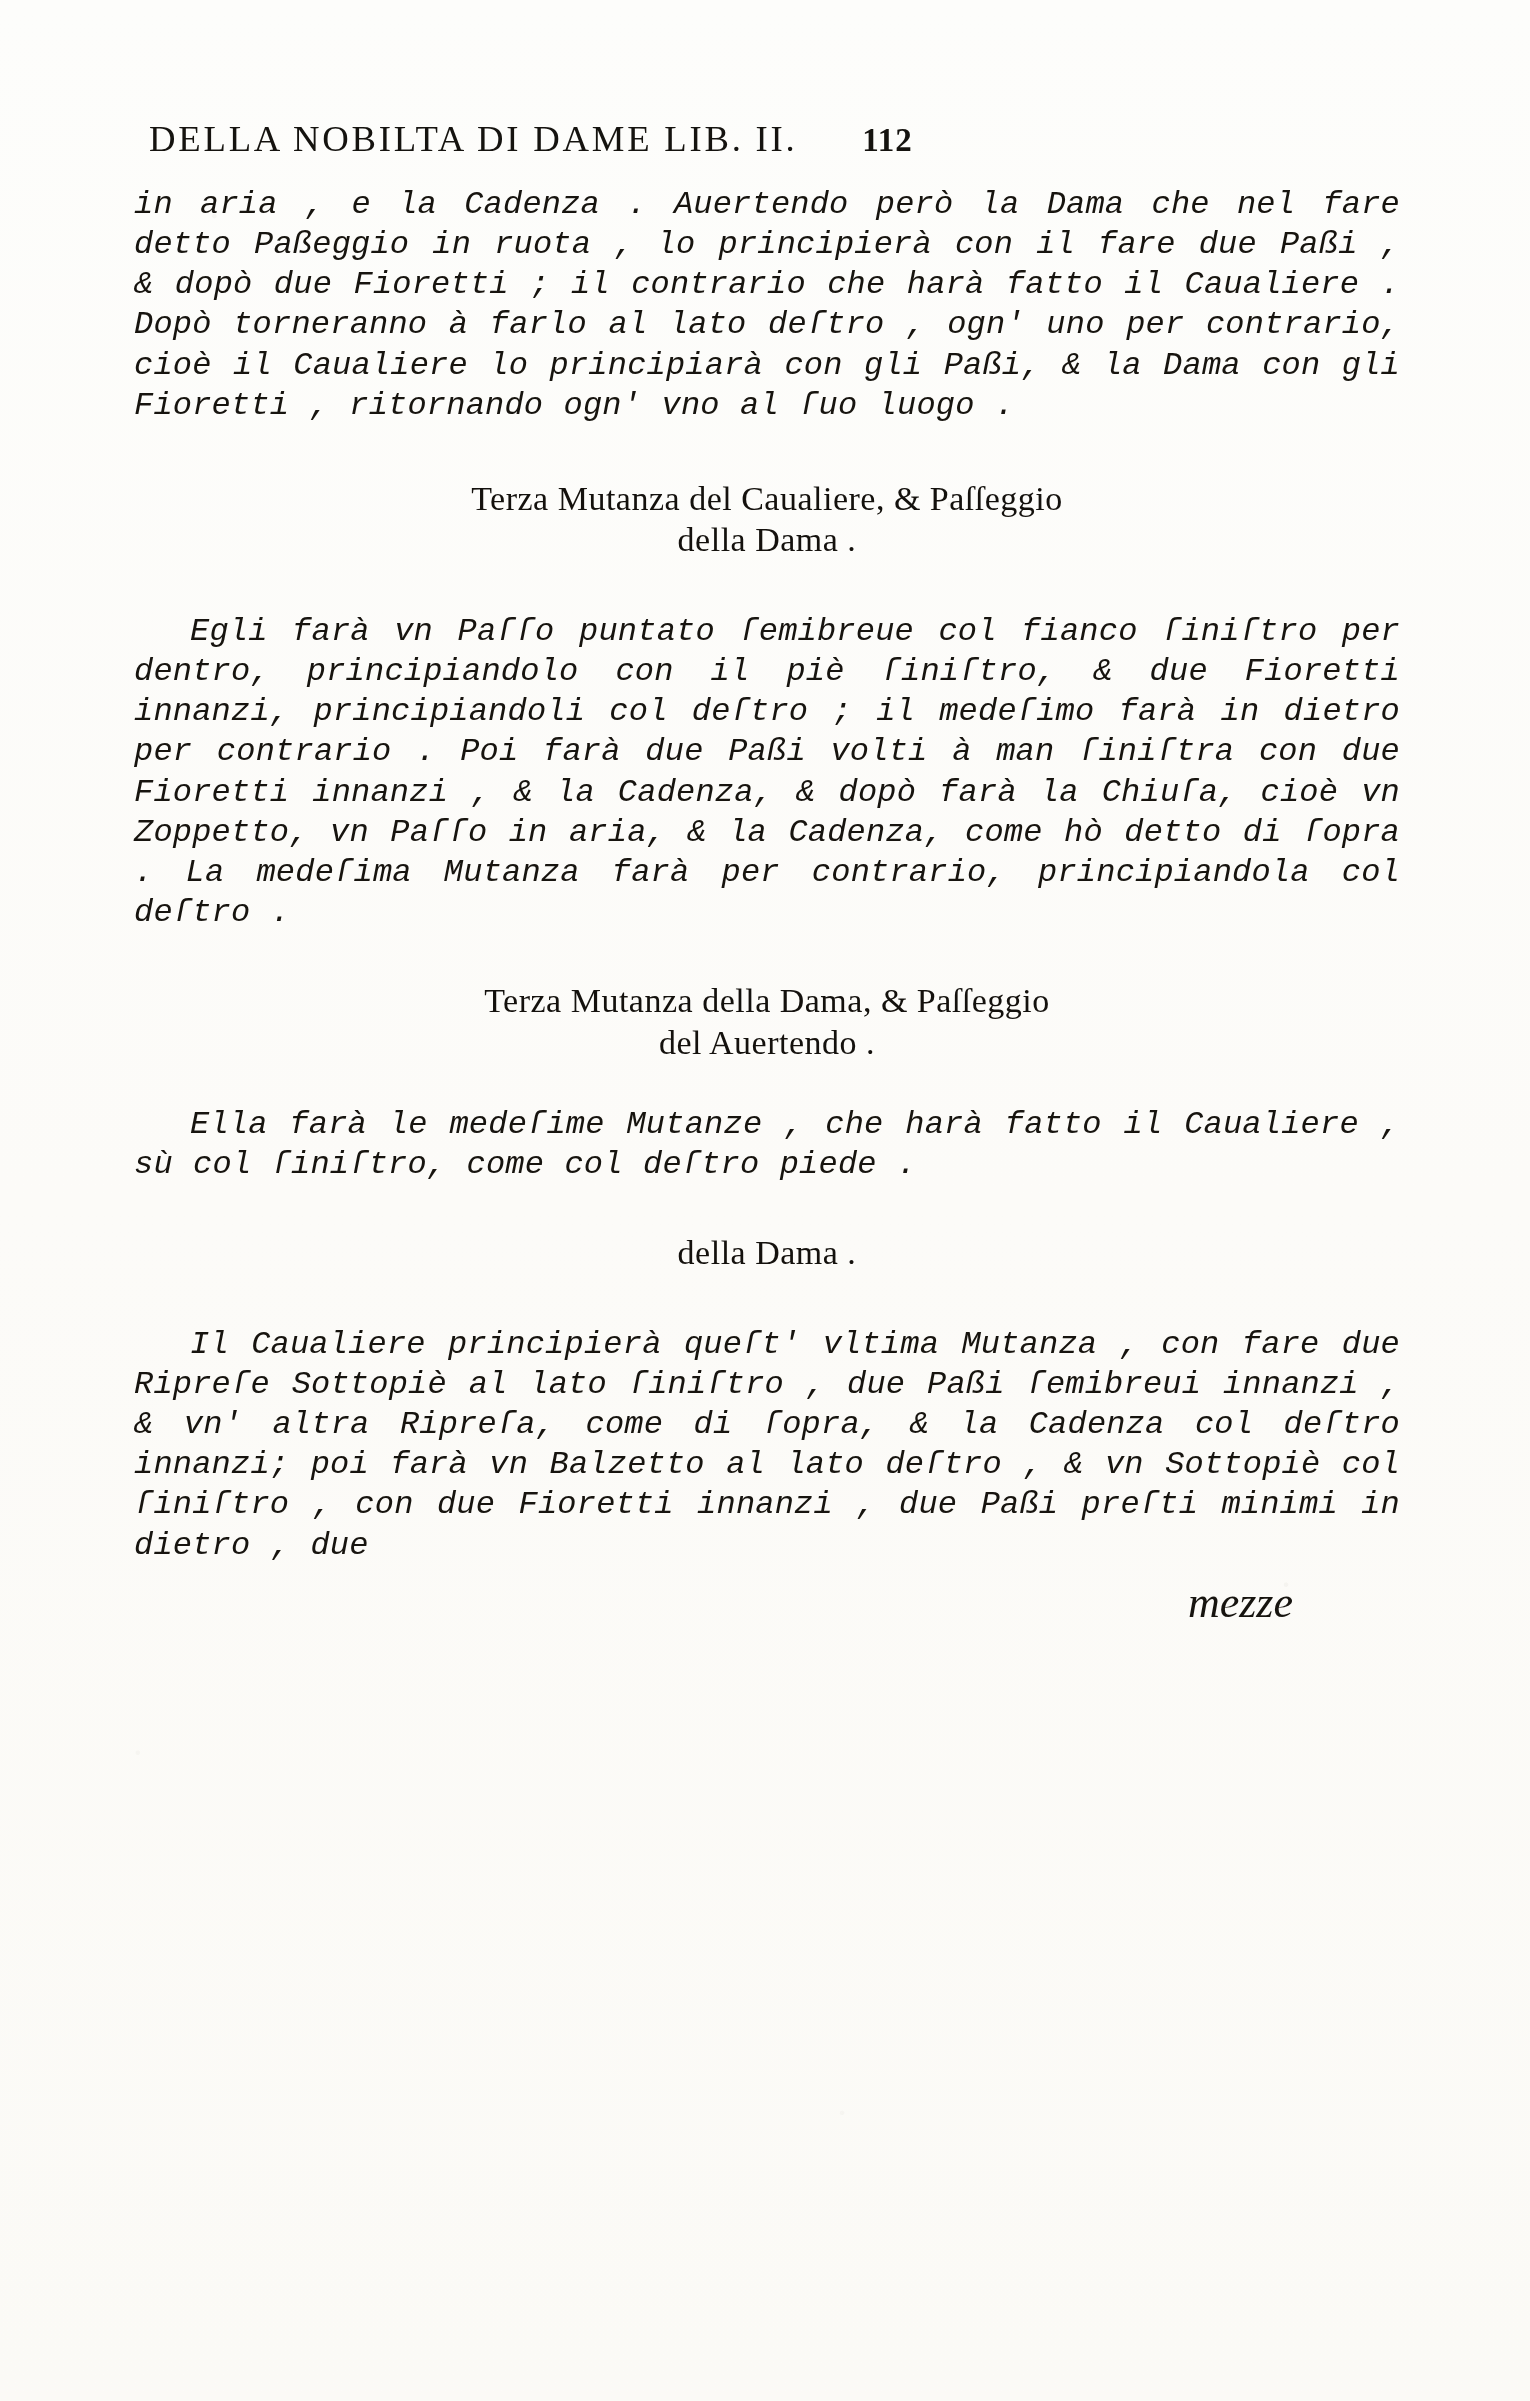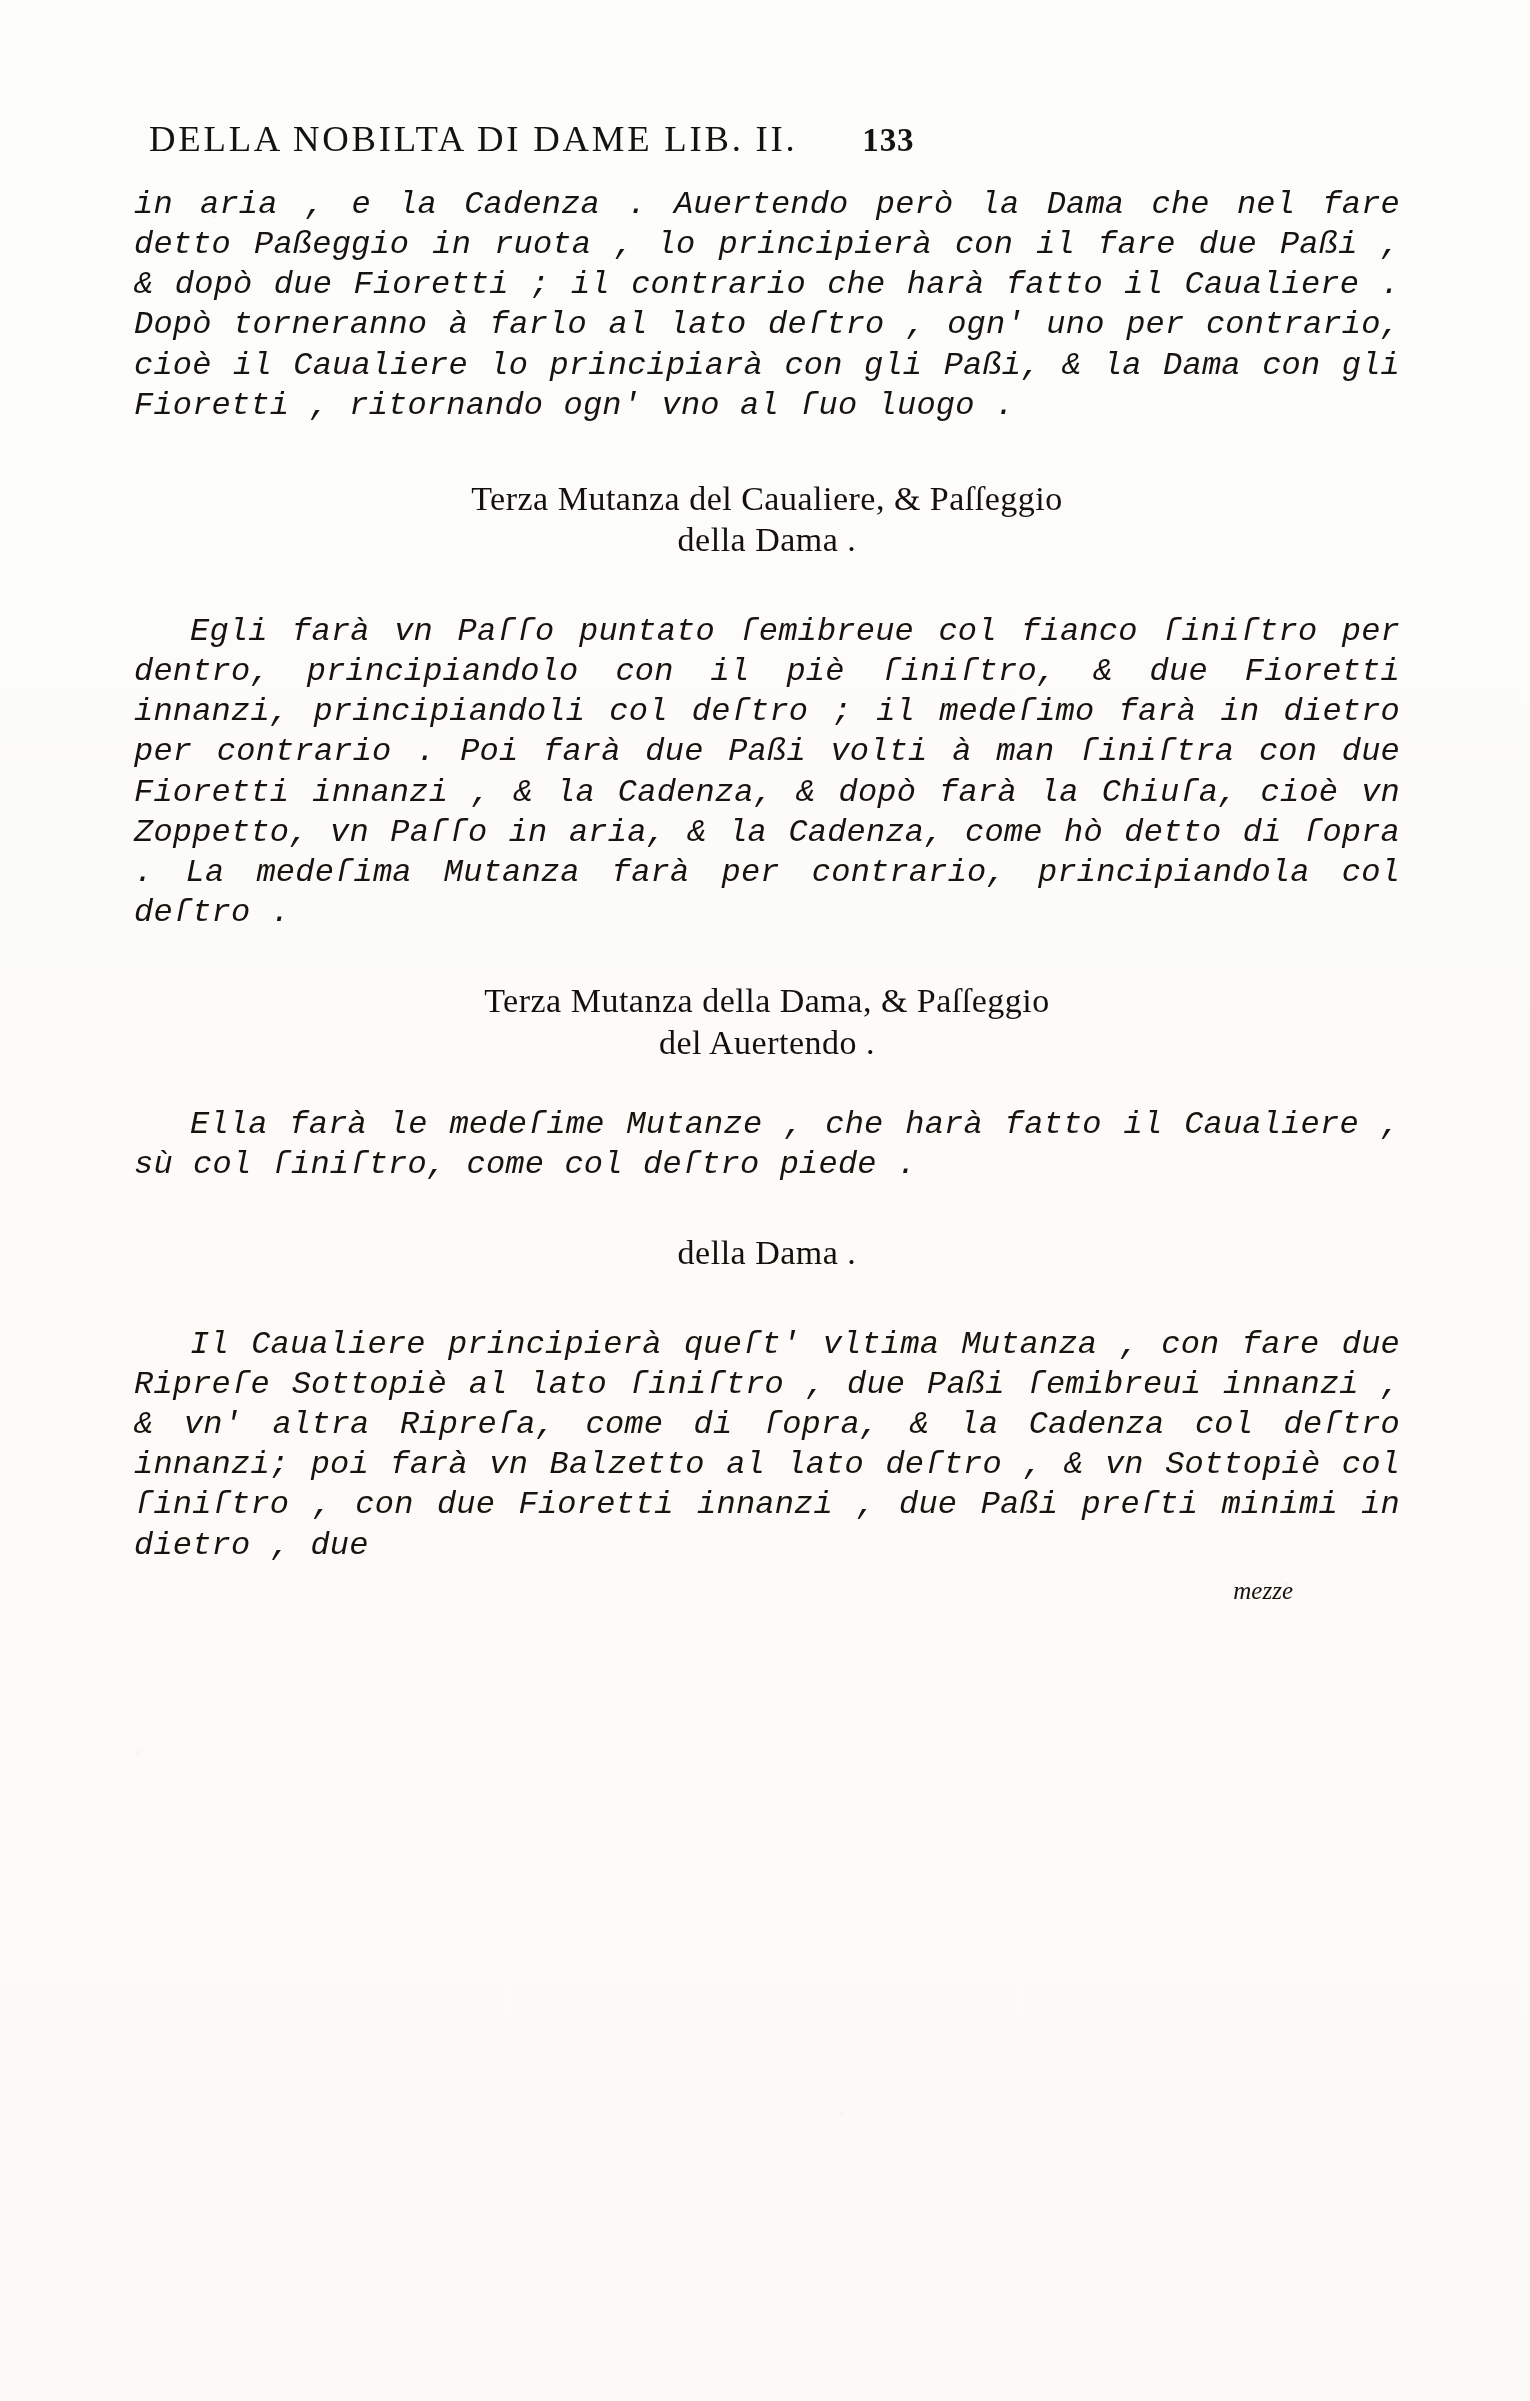--- a/index.html
+++ b/index.html
@@ -96,41 +96,41 @@
 
   .sp-after-intro { height: 52px; }
   .sp-after-head  { height: 51px; }
   .sp-before-head { height: 47px; }
   .sp-small       { height: 42px; }
 
   
   .catchword {
     font-family: "Liberation Serif", serif;
     font-style: italic;
-    font-size: 25px;
+    font-size: 44px;
     color: #17140f;
     text-align: right;
     margin-top: 11px;
     padding-right: 107px;
   }
 
   
   .body-block, .heading, .running-head, .folio, .catchword {
     text-rendering: optimizeLegibility;
   }
 </style>
 </head>
 <body>
 
 <div id="page">
   <div id="content">
 
     <div class="header-row">
       <div class="running-head">DELLA NOBILTA DI DAME LIB. II.</div>
-      <div class="folio">133</div>
+      <div class="folio">112</div>
     </div>
 
     <p class="body-block">in aria , e la Cadenza . Auertendo però la Dama che nel fare detto Paßeggio in ruota , lo principierà con il fare due Paßi , &amp; dopò due Fioretti ; il contrario che harà fatto il Caualiere . Dopò torneranno à farlo al lato deſtro , ogn' uno per contrario, cioè il Caualiere lo principiarà con gli Paßi, &amp; la Dama con gli Fioretti , ritornando ogn' vno al ſuo luogo .</p>
 
     <div class="sp-after-intro"></div>
 
     <div class="heading">
       <span>Terza Mutanza del Caualiere, &amp; Paſſeggio</span>
       <span class="ln2">della Dama .</span>
     </div>

